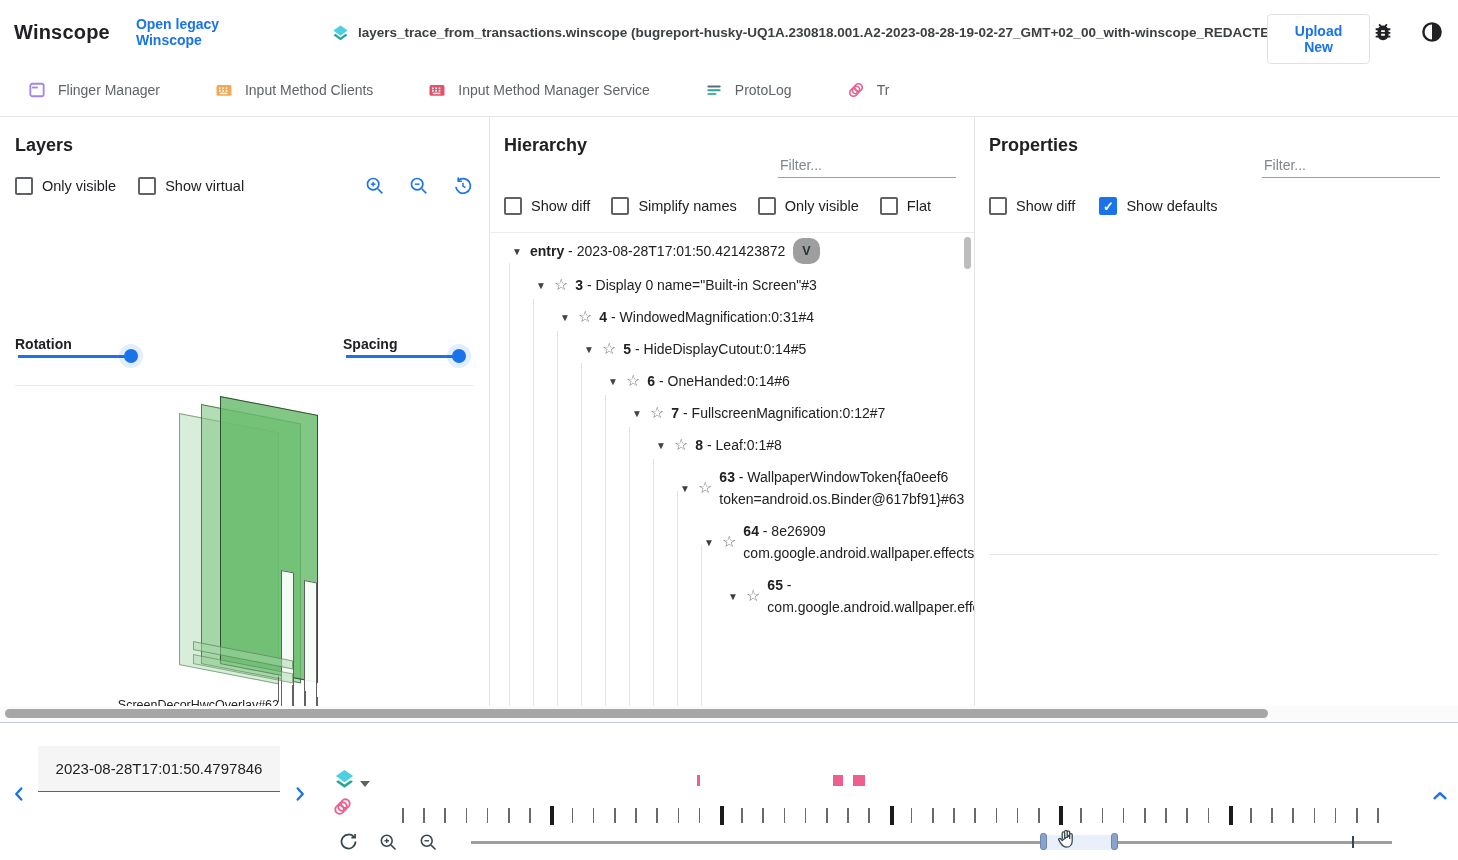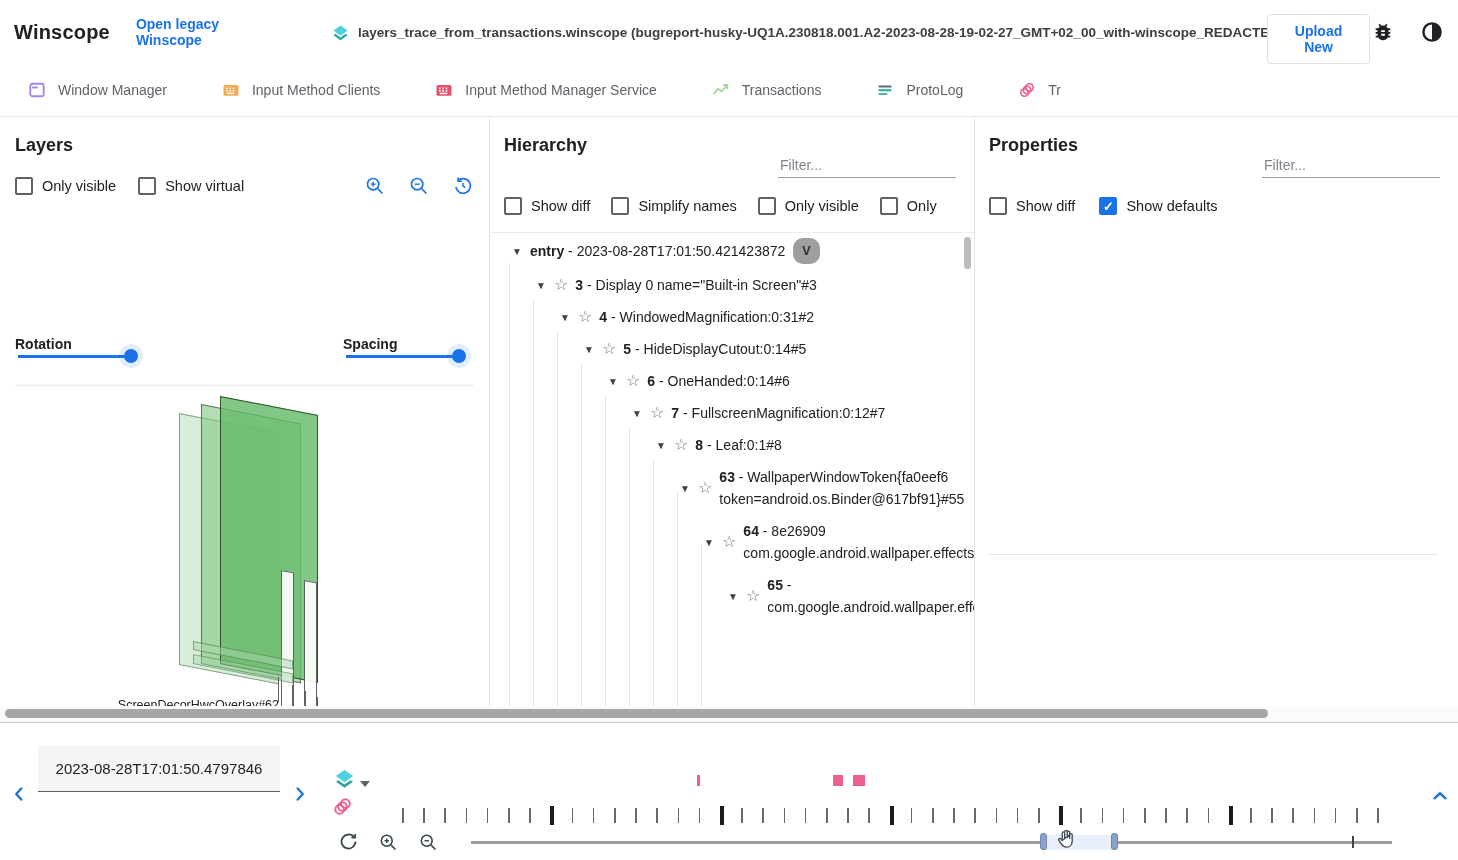--- a/index.html
+++ b/index.html
@@ -151,21 +151,21 @@
   </div>
 
   <div class="tabbar">
     <div class="tab">
       <span>
         <svg viewBox="0 0 24 24" width="20" height="20">
           <rect x="4" y="4.5" width="16" height="15" rx="2.5" fill="none" stroke="#a584e8" stroke-width="2.2"></rect>
           <line x1="6" y1="9" x2="13" y2="9" stroke="#a584e8" stroke-width="2.2"></line>
         </svg>
       </span>
-      <span>Window Manager</span>
+      <span>Flinger Manager</span>
     </div>
     <div class="tab">
       <span>
         <svg viewBox="0 0 24 24" width="20" height="20">
           <rect x="3" y="6" width="18" height="13" rx="2" fill="#f2a954"></rect>
           <g fill="#fff" opacity=".95">
               <rect x="6" y="9" width="2" height="2"></rect>
               <rect x="10" y="9" width="2" height="2"></rect>
               <rect x="14" y="9" width="2" height="2"></rect>
               <rect x="6" y="12" width="2" height="2"></rect>
@@ -186,29 +186,20 @@
               <rect x="10" y="9" width="2" height="2"></rect>
               <rect x="14" y="9" width="2" height="2"></rect>
               <rect x="6" y="12" width="2" height="2"></rect>
               <rect x="10" y="12" width="2" height="2"></rect>
               <rect x="14" y="12" width="2" height="2"></rect>
               <rect x="7" y="15.2" width="9" height="1.8"></rect>
             </g>
         </svg>
       </span>
       <span>Input Method Manager Service</span>
-    </div>
-    <div class="tab">
-      <span>
-        <svg viewBox="0 0 24 24" width="20" height="20">
-          <path d="M3 17l5.5-6.5 4 3.2L19.5 6" fill="none" stroke="#a5d6a7" stroke-width="2.2"></path>
-          <path d="M14.5 6h5v5" fill="none" stroke="#a5d6a7" stroke-width="2.2"></path>
-        </svg>
-      </span>
-      <span>Transactions</span>
     </div>
     <div class="tab">
       <span>
         <svg viewBox="0 0 24 24" width="20" height="20">
           <rect x="4" y="6.5" width="16" height="2.6" rx="1.3" fill="#546e7a"></rect>
           <rect x="4" y="11" width="16" height="2.6" rx="1.3" fill="#26a69a"></rect>
           <rect x="4" y="15.5" width="11" height="2.6" rx="1.3" fill="#4db6ac"></rect>
         </svg>
       </span>
       <span>ProtoLog</span>
@@ -318,41 +309,41 @@
         <div class="cb">
           <span class="box"></span>
           <span class="cb-label">Simplify names</span>
         </div>
         <div class="cb">
           <span class="box"></span>
           <span class="cb-label">Only visible</span>
         </div>
         <div class="cb">
           <span class="box"></span>
-          <span class="cb-label">Only</span>
+          <span class="cb-label">Flat</span>
         </div>
       </div>
 
       <div class="tree" id="hierarchy-tree">
         <div class="tree-row">
           <span class="row-pad" style="width:14px;"></span>
           <span class="arrow">▼</span>
           <span class="node-text"><b>entry</b><span> - 2023-08-28T17:01:50.421423872</span><span class="chip">V</span></span>
         </div>
         <div class="tree-row">
           <span class="row-pad" style="width:38px;"></span>
           <span class="arrow">▼</span>
           <span class="star">☆</span>
           <span class="node-text"><b>3</b><span> - Display 0 name="Built-in Screen"#3</span></span>
         </div>
         <div class="tree-row">
           <span class="row-pad" style="width:62px;"></span>
           <span class="arrow">▼</span>
           <span class="star">☆</span>
-          <span class="node-text"><b>4</b><span> - WindowedMagnification:0:31#2</span></span>
+          <span class="node-text"><b>4</b><span> - WindowedMagnification:0:31#4</span></span>
         </div>
         <div class="tree-row">
           <span class="row-pad" style="width:86px;"></span>
           <span class="arrow">▼</span>
           <span class="star">☆</span>
           <span class="node-text"><b>5</b><span> - HideDisplayCutout:0:14#5</span></span>
         </div>
         <div class="tree-row">
           <span class="row-pad" style="width:110px;"></span>
           <span class="arrow">▼</span>
@@ -368,21 +359,21 @@
         <div class="tree-row">
           <span class="row-pad" style="width:158px;"></span>
           <span class="arrow">▼</span>
           <span class="star">☆</span>
           <span class="node-text"><b>8</b><span> - Leaf:0:1#8</span></span>
         </div>
         <div class="tree-row">
           <span class="row-pad" style="width:182px;"></span>
           <span class="arrow">▼</span>
           <span class="star">☆</span>
-          <span class="node-text"><b>63</b><span> - WallpaperWindowToken{fa0eef6 token=android.os.Binder@617bf91}#55</span></span>
+          <span class="node-text"><b>63</b><span> - WallpaperWindowToken{fa0eef6 token=android.os.Binder@617bf91}#63</span></span>
         </div>
         <div class="tree-row">
           <span class="row-pad" style="width:206px;"></span>
           <span class="arrow">▼</span>
           <span class="star">☆</span>
           <span class="node-text"><b>64</b><span> - 8e26909 com.google.android.wallpaper.effects.cinematic.CinematicWallpaperService#64</span></span>
         </div>
         <div class="tree-row">
           <span class="row-pad" style="width:230px;"></span>
           <span class="arrow">▼</span>

